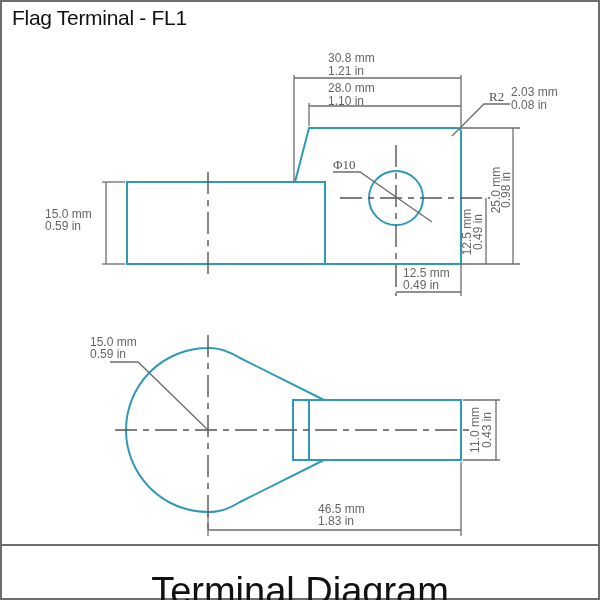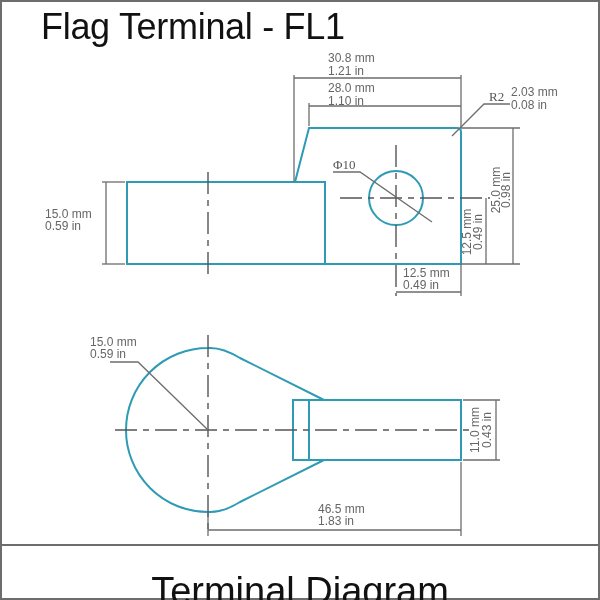--- a/index.html
+++ b/index.html
@@ -4,21 +4,21 @@
   <style>
     html, body { margin: 0; padding: 0; background: #ffffff; }
     body { width: 600px; height: 600px; position: relative; overflow: hidden; }
     .frame {
       position: absolute; left: 0; top: 0; width: 600px; height: 600px;
       box-sizing: border-box; border: 2px solid #6d6d6d; background: #fff;
     }
     .title {
       position: absolute; left: 12px; top: 6px;
       font-family: "Liberation Sans", "DejaVu Sans", sans-serif;
-      font-size: 36px; color: #111; letter-spacing: -0.3px; margin-left: 29px;
+      font-size: 21px; color: #111; letter-spacing: -0.3px;
     }
     .divider {
       position: absolute; left: 0; top: 544px; width: 600px; height: 2px; background: #6d6d6d;
     }
     .footer {
       position: absolute; left: 0; top: 566px; width: 600px; height: 52px;
       text-align: center;
       font-family: "Liberation Sans", "DejaVu Sans", sans-serif;
       font-size: 38px; line-height: 50px; color: #111;
     }

